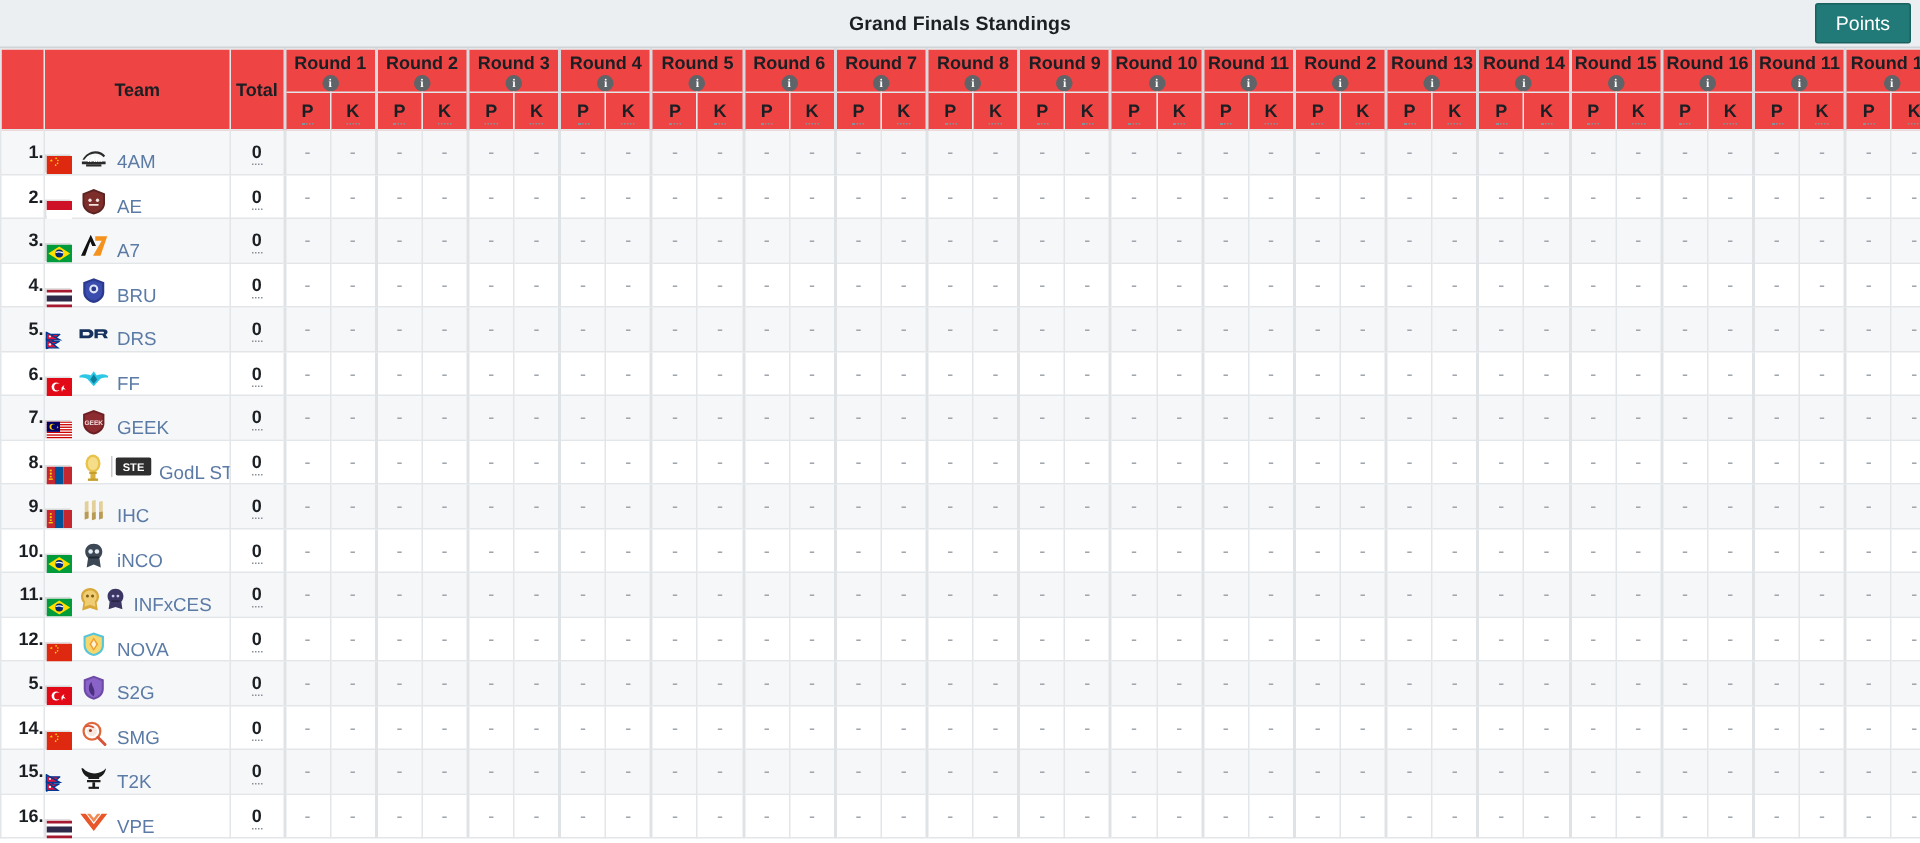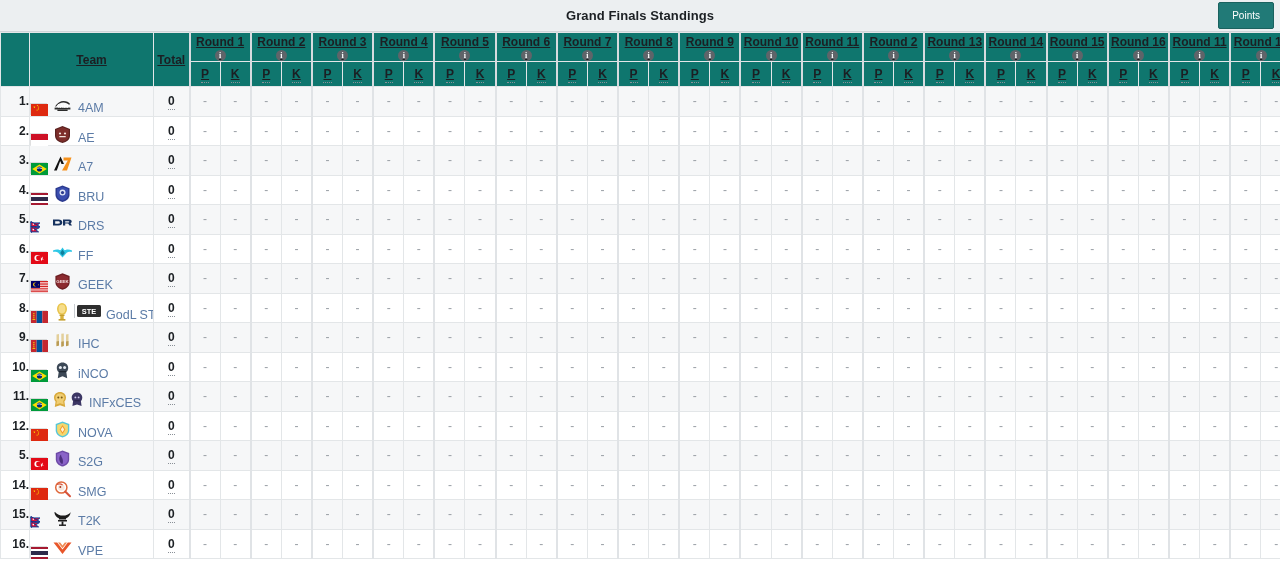--- a/index.html
+++ b/index.html
@@ -31,21 +31,21 @@
     letter-spacing: .1px;
   }
   .points-btn {
     position: absolute;
     right: 6px; top: 2px;
     height: 27px;
     padding: 0 13px;
     display: flex; align-items: center; justify-content: center;
     background: #217a77;
     color: #ffffff;
-    font-size: 10px;
+    font-size: 13px;
     border: 1px solid #1a625f;
     border-radius: 2px;
     cursor: pointer;
     user-select: none;
   }
 
   
   .tablewrap { width: 1280px; height: 530px; overflow: hidden; }
   table.standings {
     border-collapse: collapse;
@@ -54,27 +54,26 @@
     background: #ffffff;
   }
   table.standings th, table.standings td {
     border: 1px solid #e3e6e8;
     padding: 0;
     font-size: 12px;
   }
 
   
   thead th {
-    background: #0f766e;
+    background: #ef4444;
     color: #1b1f23;
     font-weight: bold;
     text-align: center;
     vertical-align: middle;
     border-color: #d7dbdf;
-    text-decoration: underline;
   }
   th.h-rank   { width: 29px;  }
   th.h-team   { width: 124px; }
   th.h-total  { width: 36px; text-align: center;  }
   th.h-round  { height: 29px; }
   th.h-pk     { height: 25px; font-weight: bold; }
 
   .round-label { line-height: 14px; padding-top: 2px; white-space: nowrap; }
   .info-dot {
     display: block;

